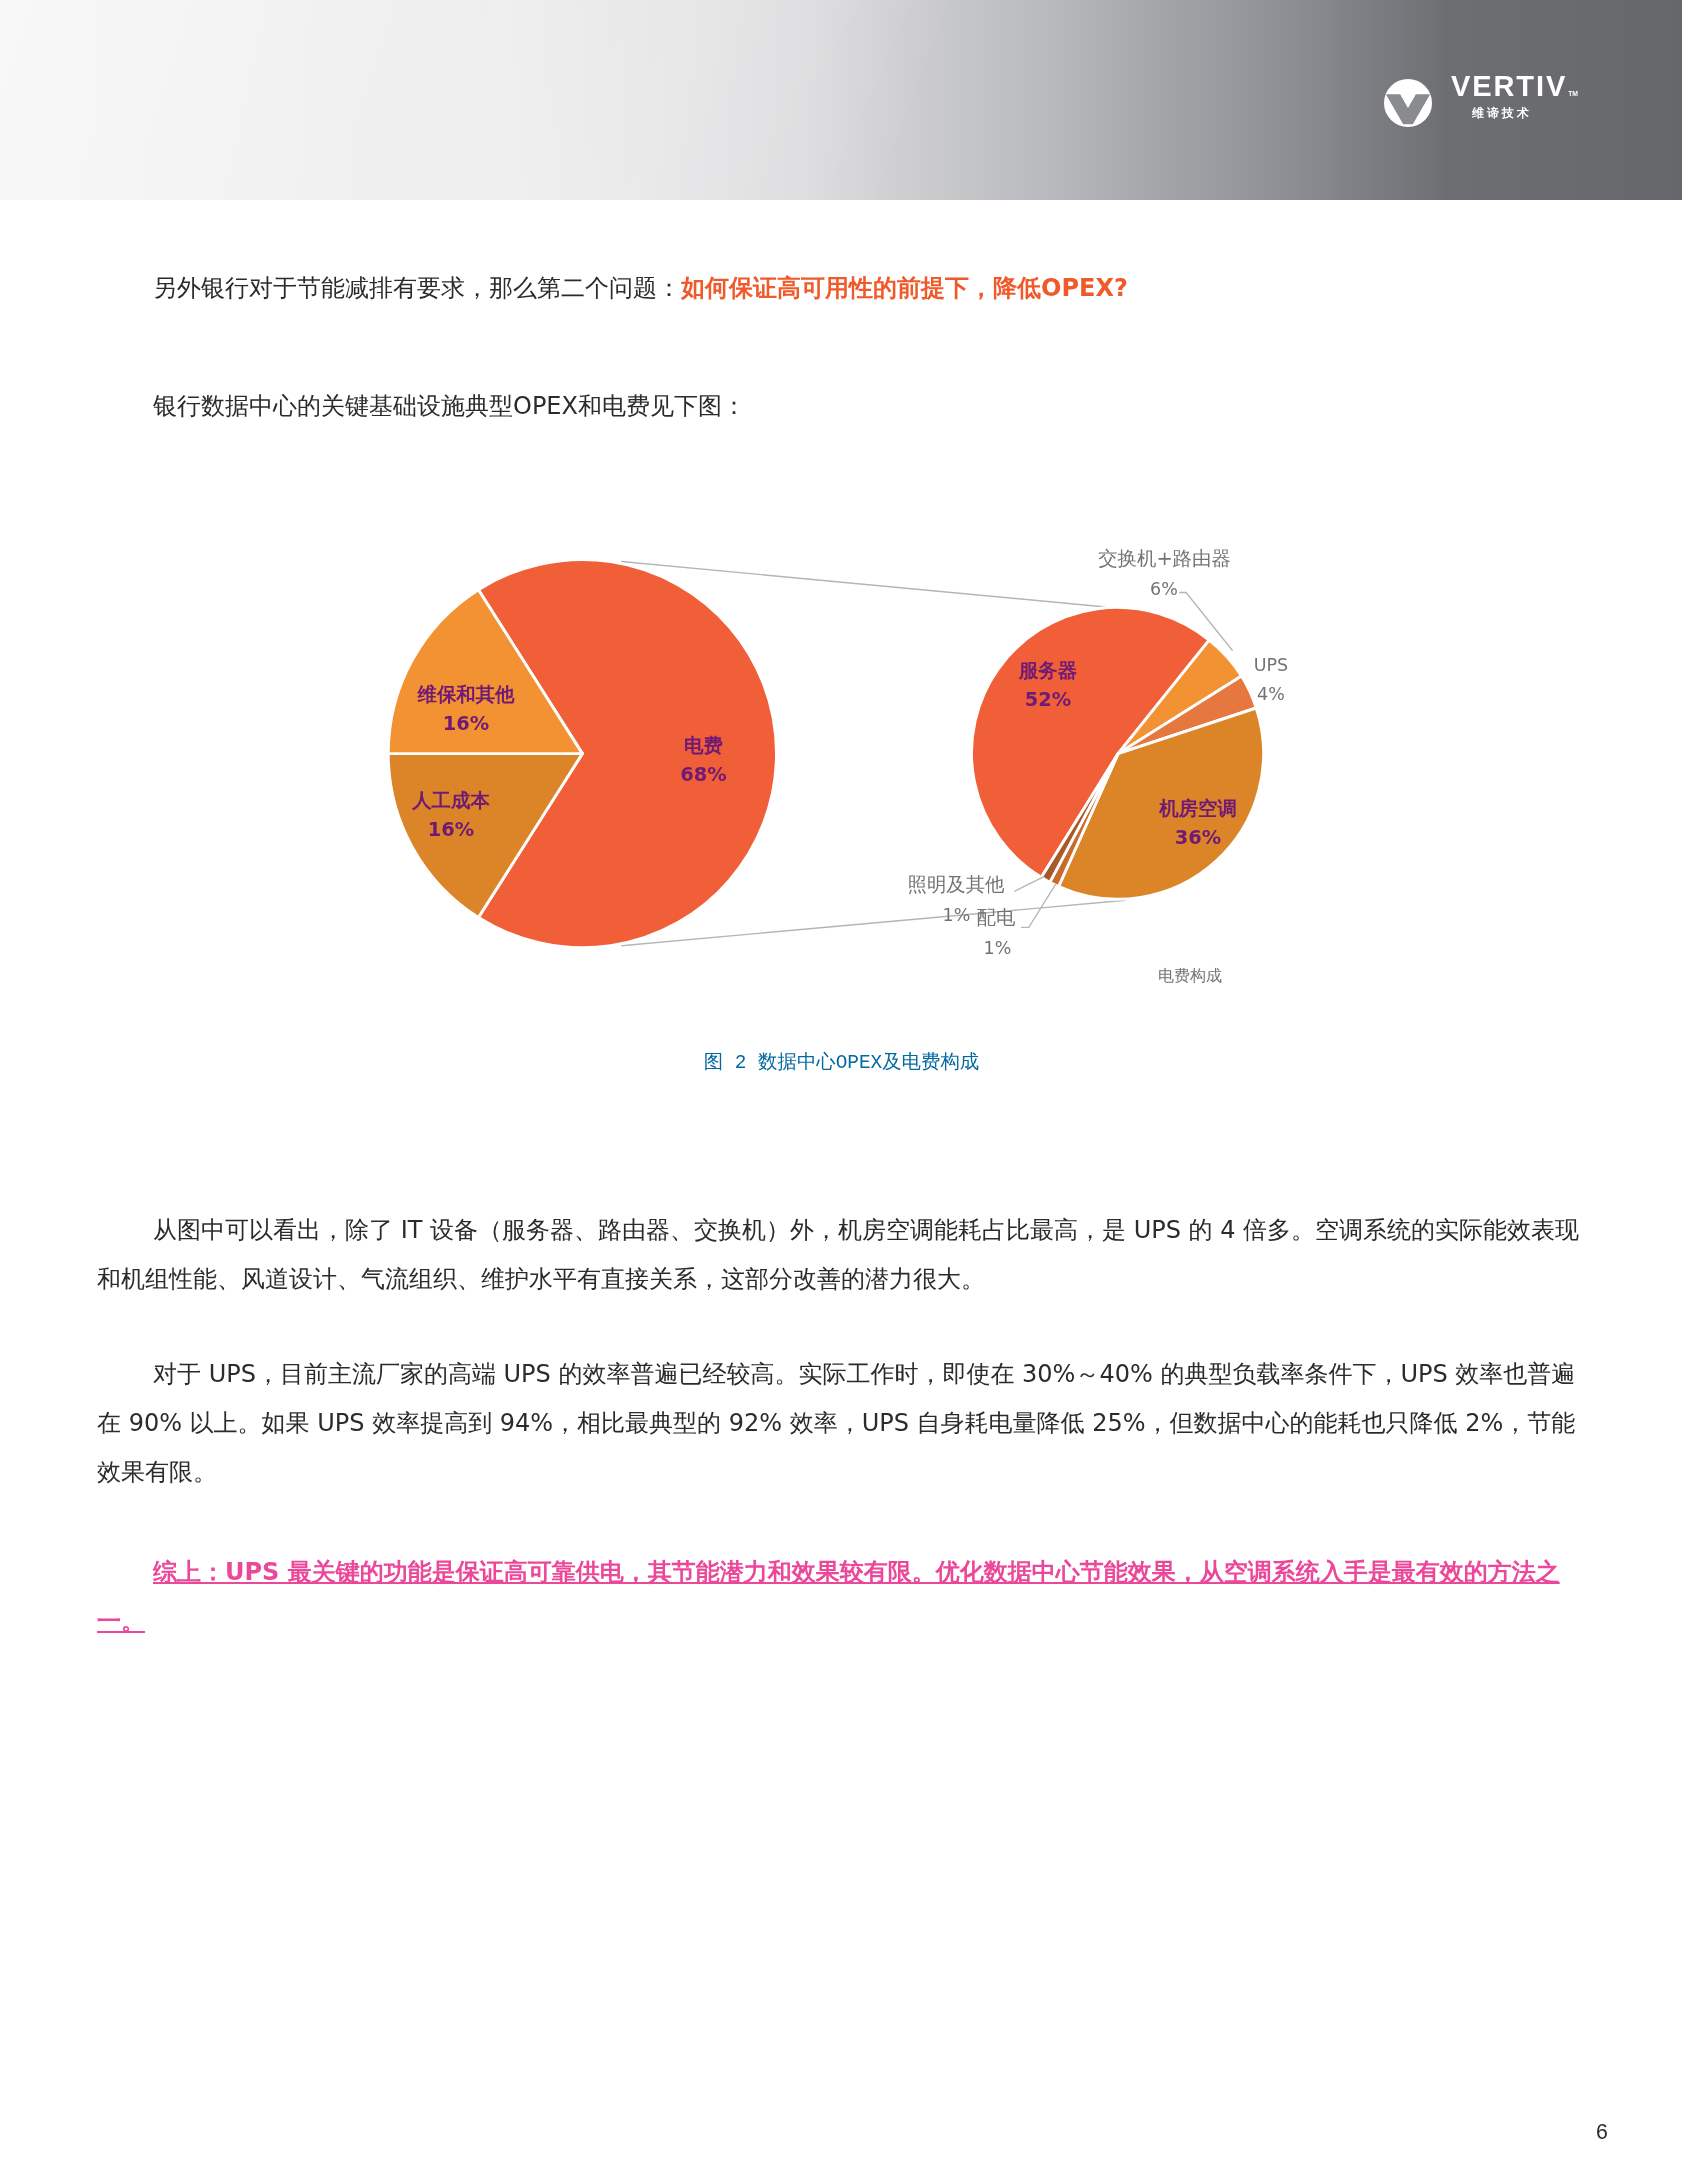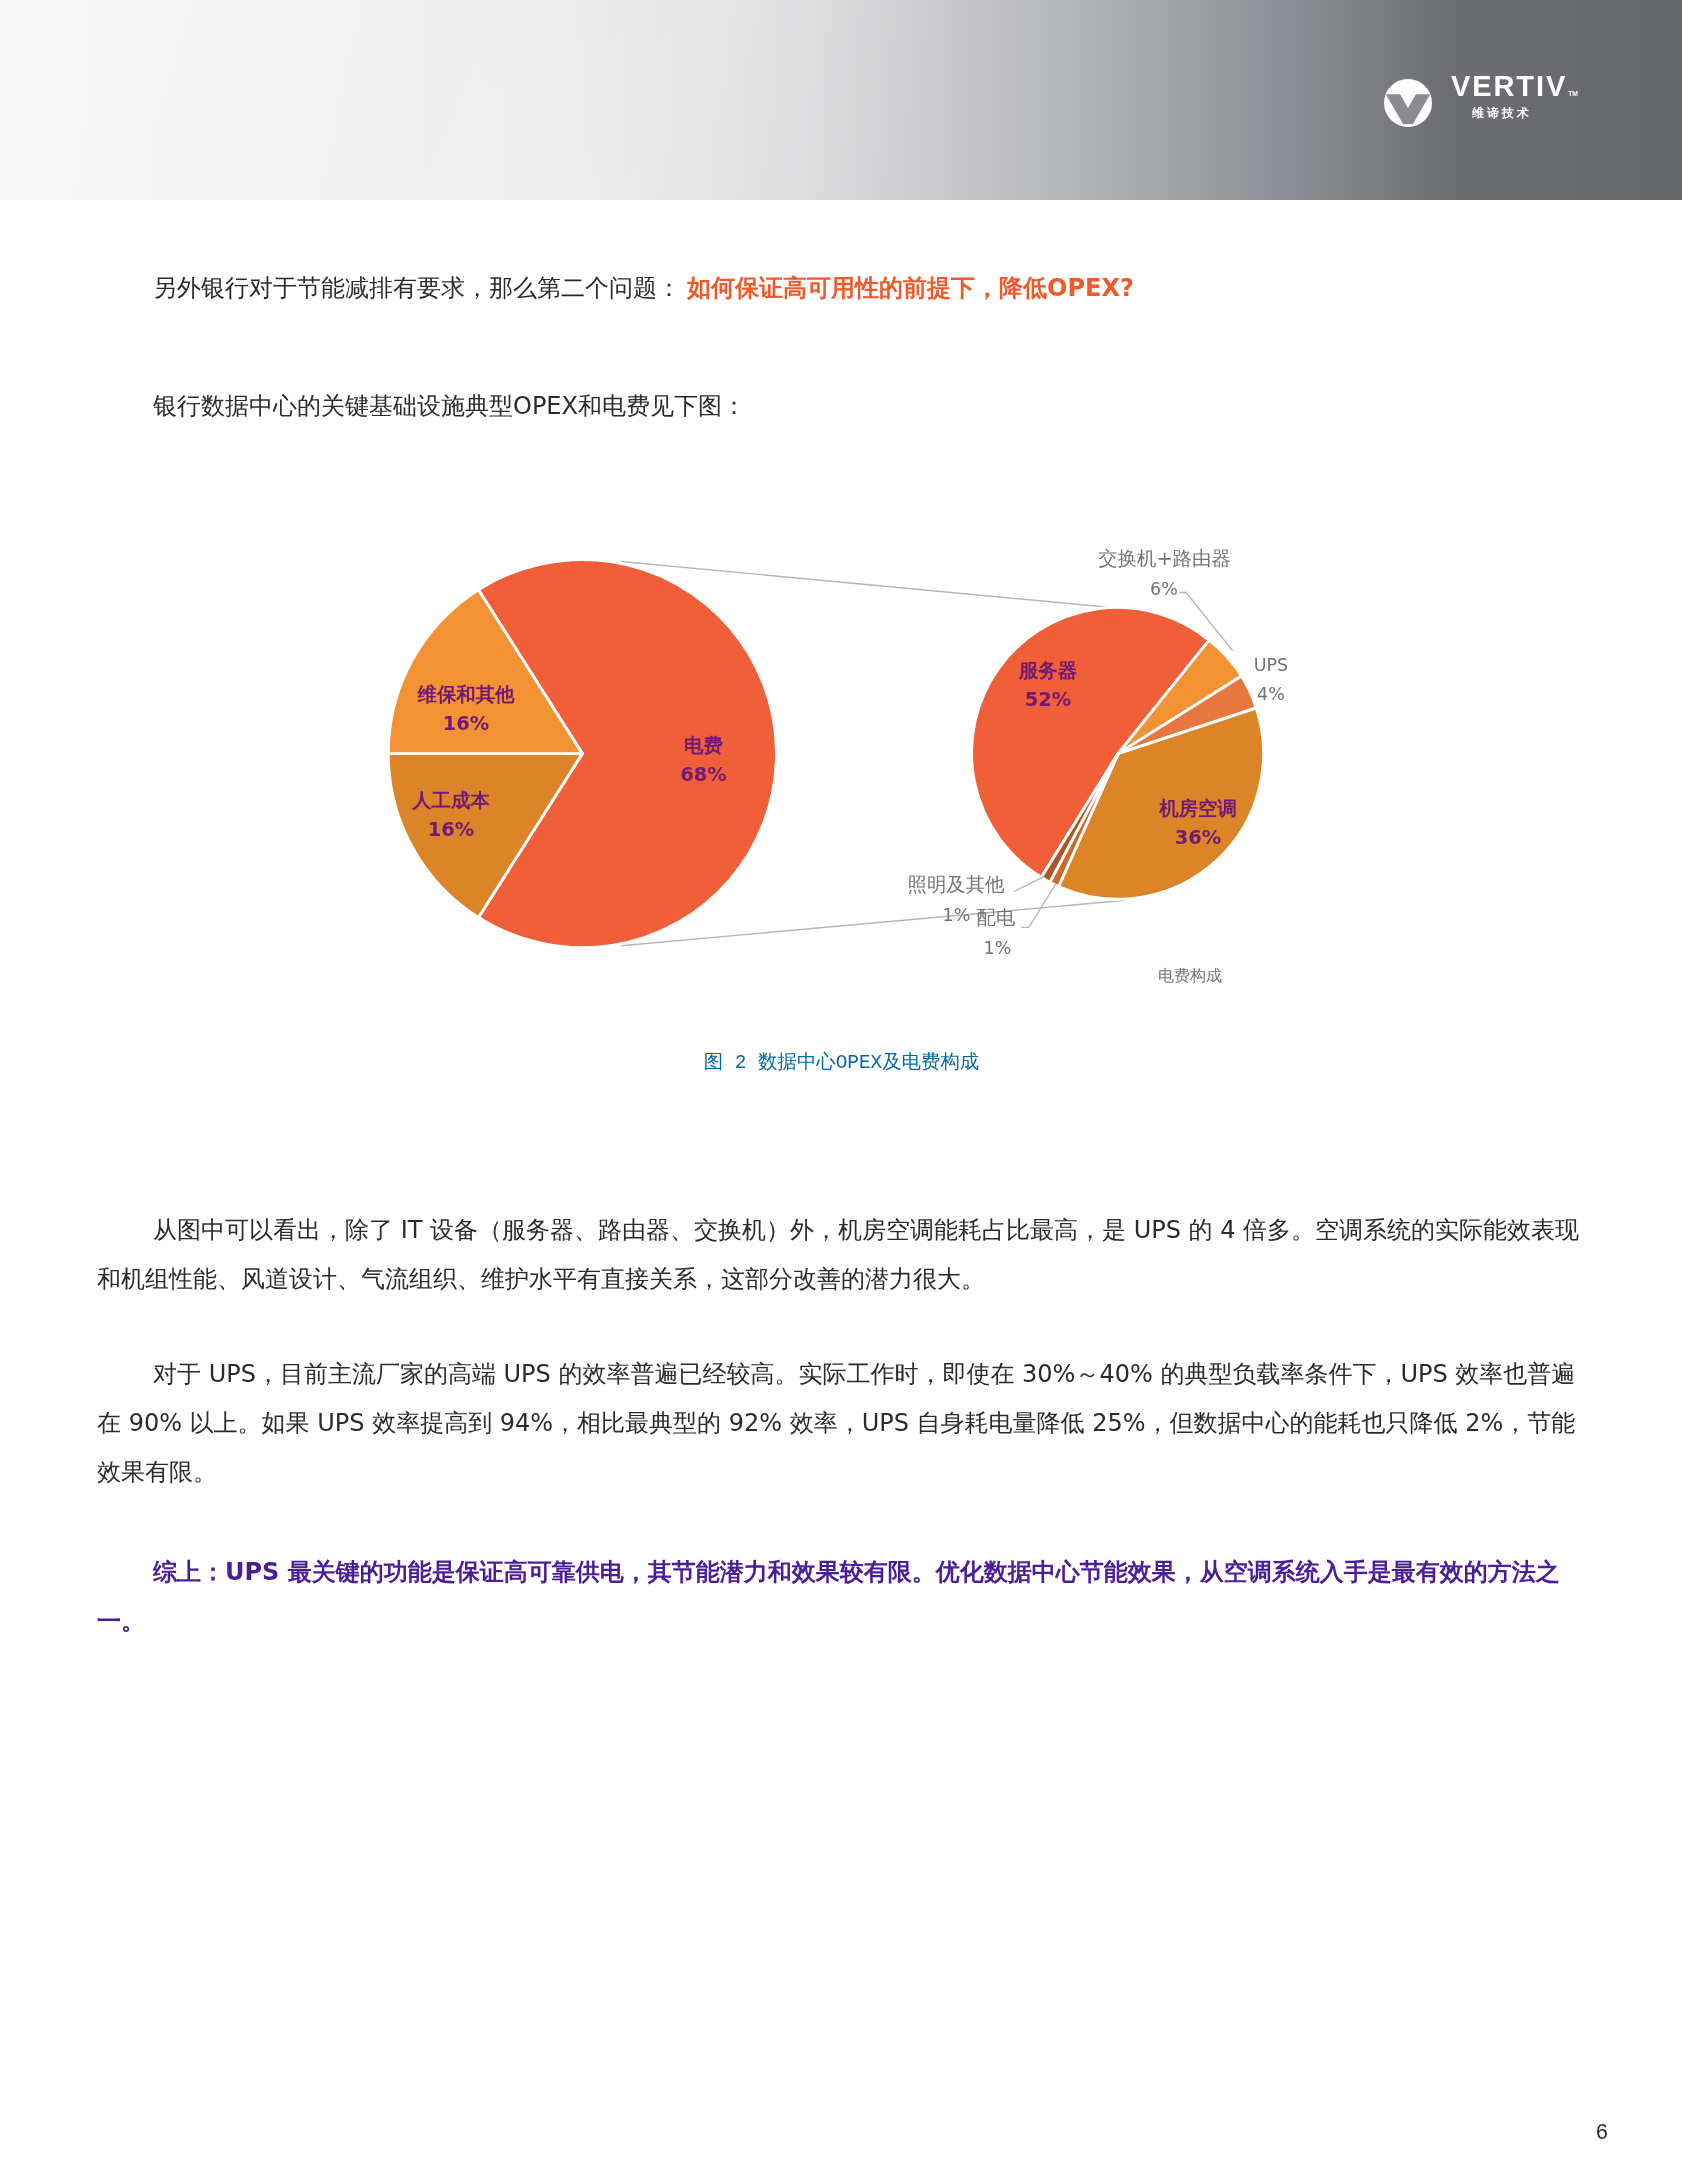--- a/index.html
+++ b/index.html
@@ -8,23 +8,23 @@
     background:linear-gradient(90deg,#f4f4f4 0%,#eeeeef 30%,#dcdcde 48%,#b9babd 62%,#8f9095 76%,#6d6e72 86%,#66676b 100%);}
   .header .sheen{position:absolute;left:0;top:0;width:100%;height:100%;
     background:linear-gradient(110deg,rgba(255,255,255,0.35) 0%,rgba(255,255,255,0) 25%,rgba(255,255,255,0.15) 40%,rgba(255,255,255,0) 55%);}
   .logo{position:absolute;left:1383px;top:70px;width:223px;height:62px;}
   .logo .mark{position:absolute;left:0;top:7.8px;width:50px;height:50px;}
   .logo .wordmark{position:absolute;left:68px;top:0px;font-family:"Liberation Sans",sans-serif;font-weight:bold;font-size:29px;letter-spacing:1.9px;color:#ffffff;}
   .logo .tm{font-size:6.8px;letter-spacing:0;vertical-align:baseline;margin-left:1px;}
   .logo .cn{position:absolute;left:89px;top:35px;font-size:12px;font-weight:bold;letter-spacing:2.9px;color:#ffffff;}
 
   .para{position:absolute;left:97px;width:1485px;font-size:24px;line-height:49px;color:#2b2b2b;}
-  .para .hl{color:#f05a2a;font-weight:bold;margin-left:6px;}
+  .para .hl{color:#f05a2a;font-weight:bold;}
   .indent{text-indent:56px;}
-  .summary{color:#4c1d95;font-weight:bold;}
+  .summary{color:#ec4899;font-weight:bold;text-decoration:underline;}
 
   .chart{position:absolute;left:0;top:505px;width:1683px;height:505px;}
   .chart svg{position:absolute;left:0;top:0;}
   .lbl{position:absolute;text-align:center;white-space:nowrap;font-size:19.4px;line-height:29px;}
   .lbl.in{color:#701a75;font-weight:bold;}
   .lbl.out{color:#737373;}
   .caption{position:absolute;left:0;width:1683px;top:1048px;text-align:center;font-size:19.4px;color:#0369a1;font-family:Liberation Mono, monospace;}
   .pagenum{position:absolute;left:1596px;top:2120px;font-size:21.3px;color:#2b2b2b;font-family:"Liberation Sans",sans-serif;}
 </style>
 </head>

